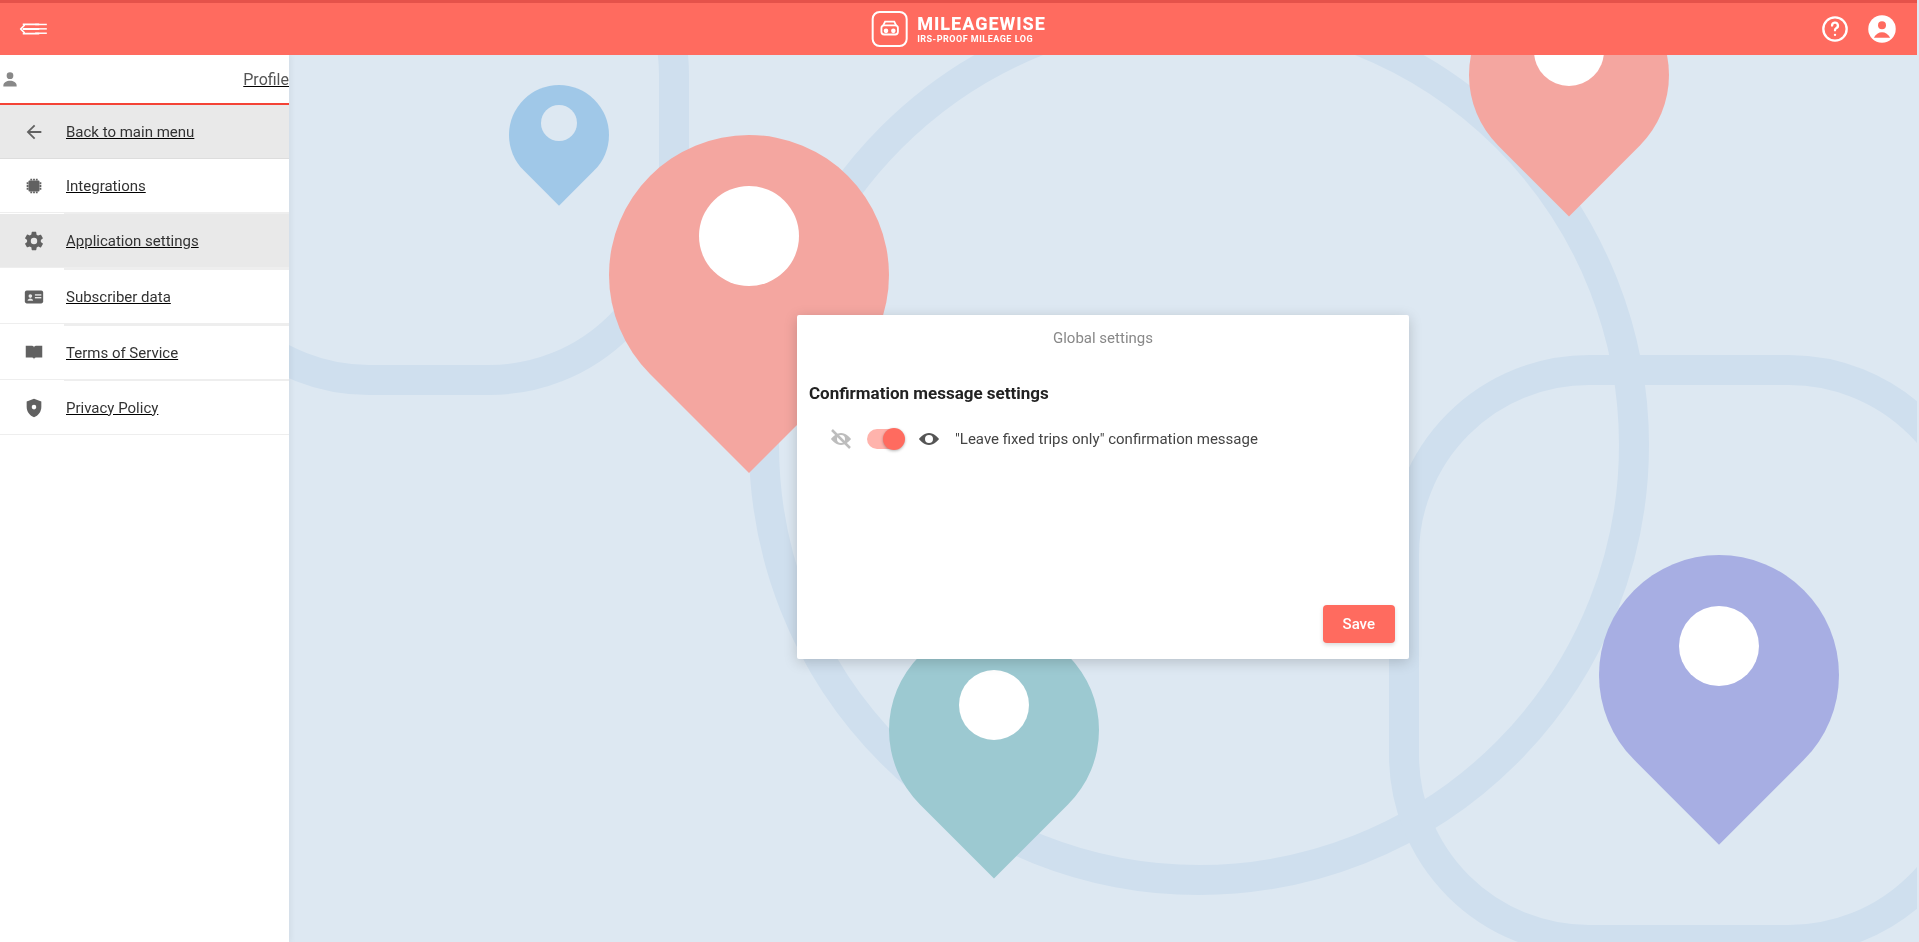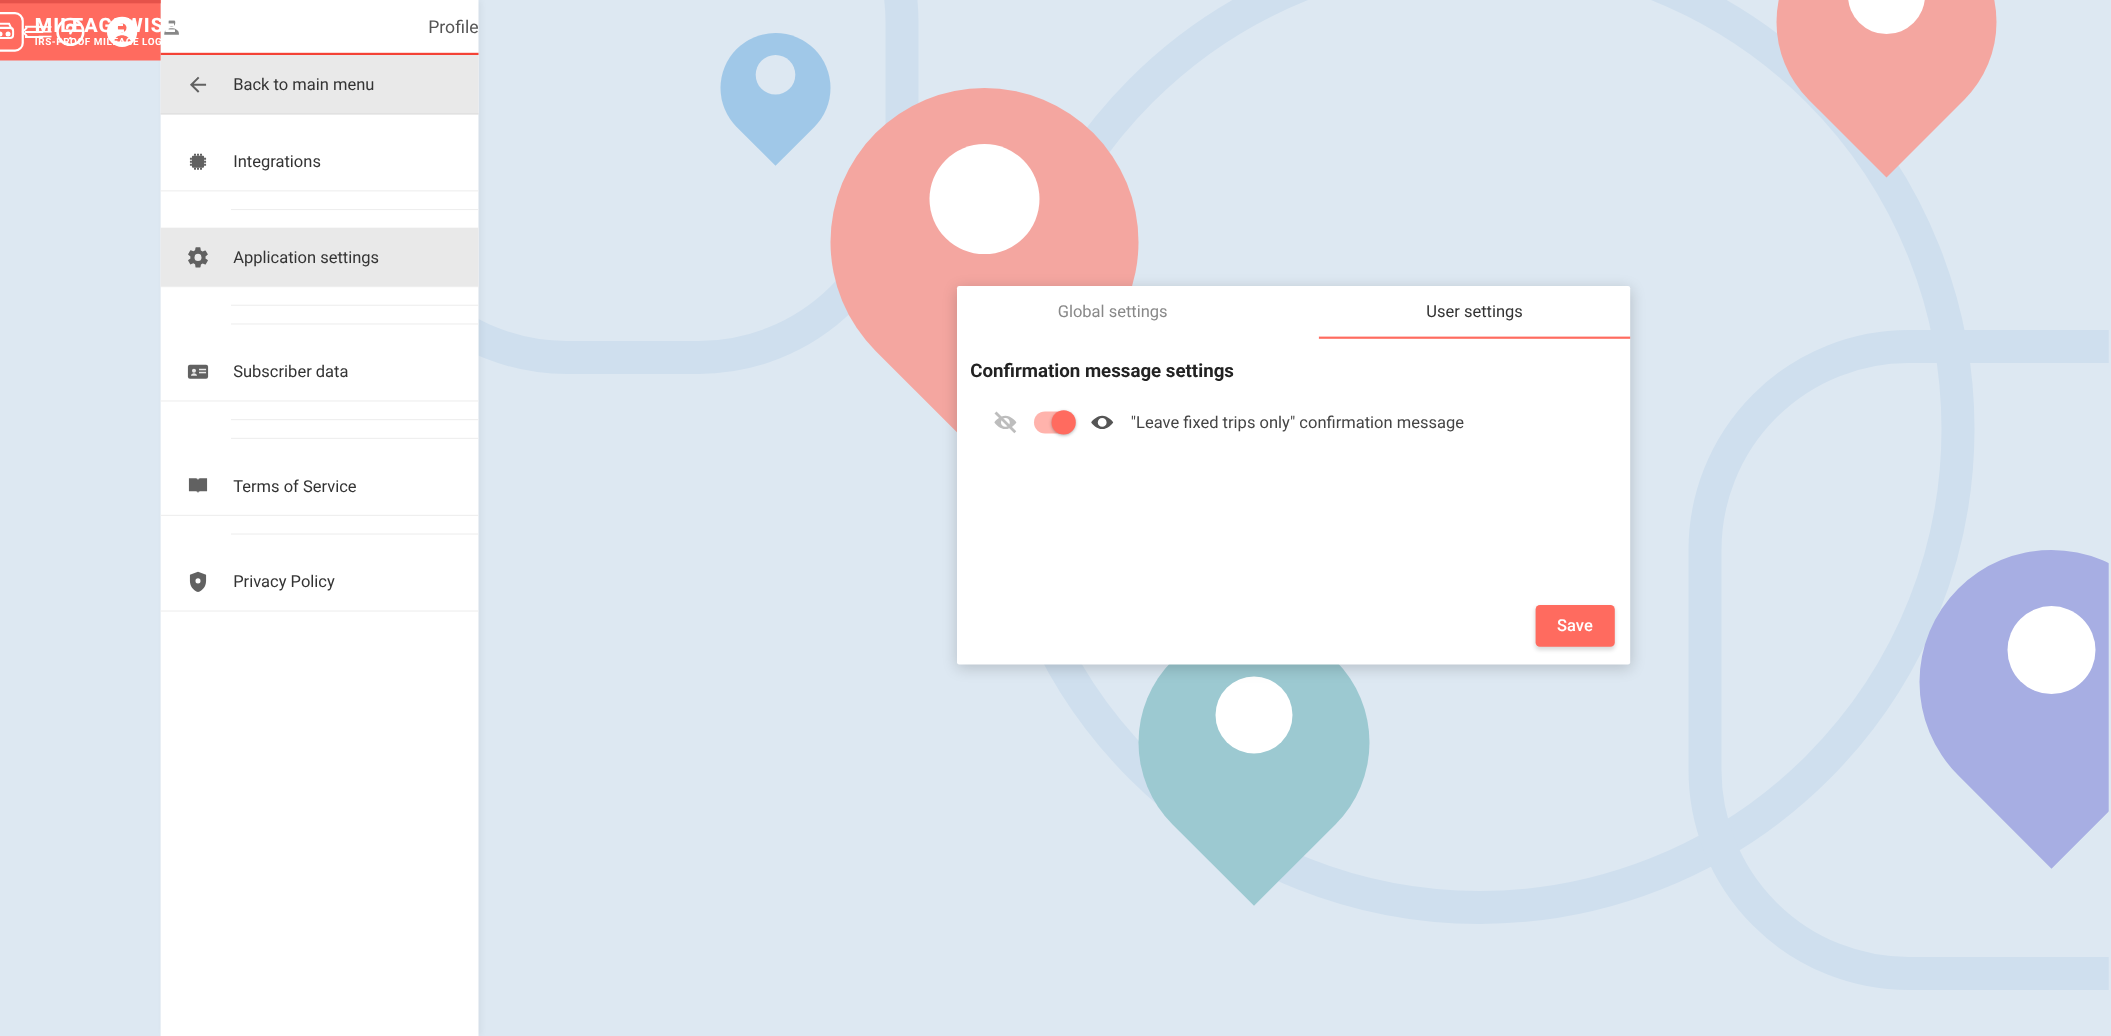--- a/index.html
+++ b/index.html
@@ -1,18 +1,18 @@
 <!DOCTYPE html>
 <html><head>
 <meta charset="utf-8">
 <style>
   * { margin: 0; padding: 0; box-sizing: border-box; font-family: -apple-system, BlinkMacSystemFont, "Segoe UI", Roboto, Arial, sans-serif; }
   body { background: #dde8f2; overflow: hidden; }
   
-  .app { width: 1917px; height: 942px; position: relative; display: flex; flex-direction: row; }
+  .app { width: 1917px; height: 942px; position: relative; display: flex; flex-direction: column; text-decoration: underline; }
   
   
   .header { height: 55px; background: #ff6b5f; display: flex; align-items: center; justify-content: space-between; padding: 0 20px; position: relative; z-index: 10; border-top: 3px solid #e5524a;}
   .header-left { display: flex; align-items: center; }
   .menu-toggle { color: #fff; cursor: pointer; display:flex; align-items:center;}
   .header-center { position: absolute; left: 50%; transform: translateX(-50%); display: flex; align-items: center; gap: 10px; }
   .logo-badge { width: 36px; height: 36px; border: 2px solid #fff; border-radius: 8px; display: flex; align-items: center; justify-content: center; }
   .logo-badge svg { width: 22px; height: 22px; }
   .brand-text { display: flex; flex-direction: column; line-height: 1; color:#fff; }
   .brand-name { font-size: 18px; font-weight: 800; letter-spacing: 1px; }
@@ -21,21 +21,21 @@
   .header-icon { color: #fff; cursor: pointer; display:flex;}
 
   
   .body { flex: 1; display: flex; position: relative; }
   
   
   .sidebar { width: 289px; background: #fff; display: flex; flex-direction: column; z-index: 5; box-shadow: 2px 0 6px rgba(0,0,0,0.05);}
   .profile-tab { height: 50px; display: flex; align-items: center; justify-content: space-between; gap: 8px; border-bottom: 2px solid #f44336; color: #555; font-size: 16px;}
   .profile-tab svg { fill: #888; }
   
-  .menu-list { display: flex; flex-direction: column; gap: 16px; }
+  .menu-list { display: flex; flex-direction: column; }
   .menu-item { display: flex; align-items: center; gap: 20px; padding: 0 22px; height: 54px; color: #333; font-size: 15px; cursor: pointer; border-bottom: 1px solid #eee; margin-left: 0;}
   .menu-item .icon { width: 24px; display:flex; align-items:center; justify-content:center;}
   .menu-item .icon svg { fill: #616161; }
   .menu-item.back { background: #e9e9e9; border-bottom: 1px solid #ddd; }
   .menu-item.active { background: #e9e9e9; }
   .menu-list .menu-item:not(.back){ margin-left: 0; }
   .menu-list > .menu-item + .menu-item { border-top:none;}
   .sep { height:1px; background:#eee; margin-left:64px;}
   
   
@@ -221,23 +221,20 @@
           <div class="drop" style="background:#a7aee3;"></div>
             <div class="hole" style="width:80px;height:80px; background:#fff;"></div>
         </div>
       </div>
 
       <div class="panel">
         <div class="tabs">
           <div class="tab">
               <span>Global settings</span>
             </div>
-          <div class="tab active">
-              <span>User settings</span>
-            </div>
         </div>
         <div class="panel-body">
           <div class="section-title">Confirmation message settings</div>
           <div class="setting-row">
             <span class="eye-off">
               <svg width="24" height="24" viewBox="0 0 24 24">
                   <path d="M12 6c-5 0-9 4.5-10 6 1 1.5 5 6 10 6s9-4.5 10-6c-1-1.5-5-6-10-6zm0 10a4 4 0 1 1 4-4 4 4 0 0 1-4 4z"></path>
                   <line x1="3" y1="3" x2="21" y2="21" stroke="#bdbdbd" stroke-width="2.5"></line>
                 </svg>
             </span>

